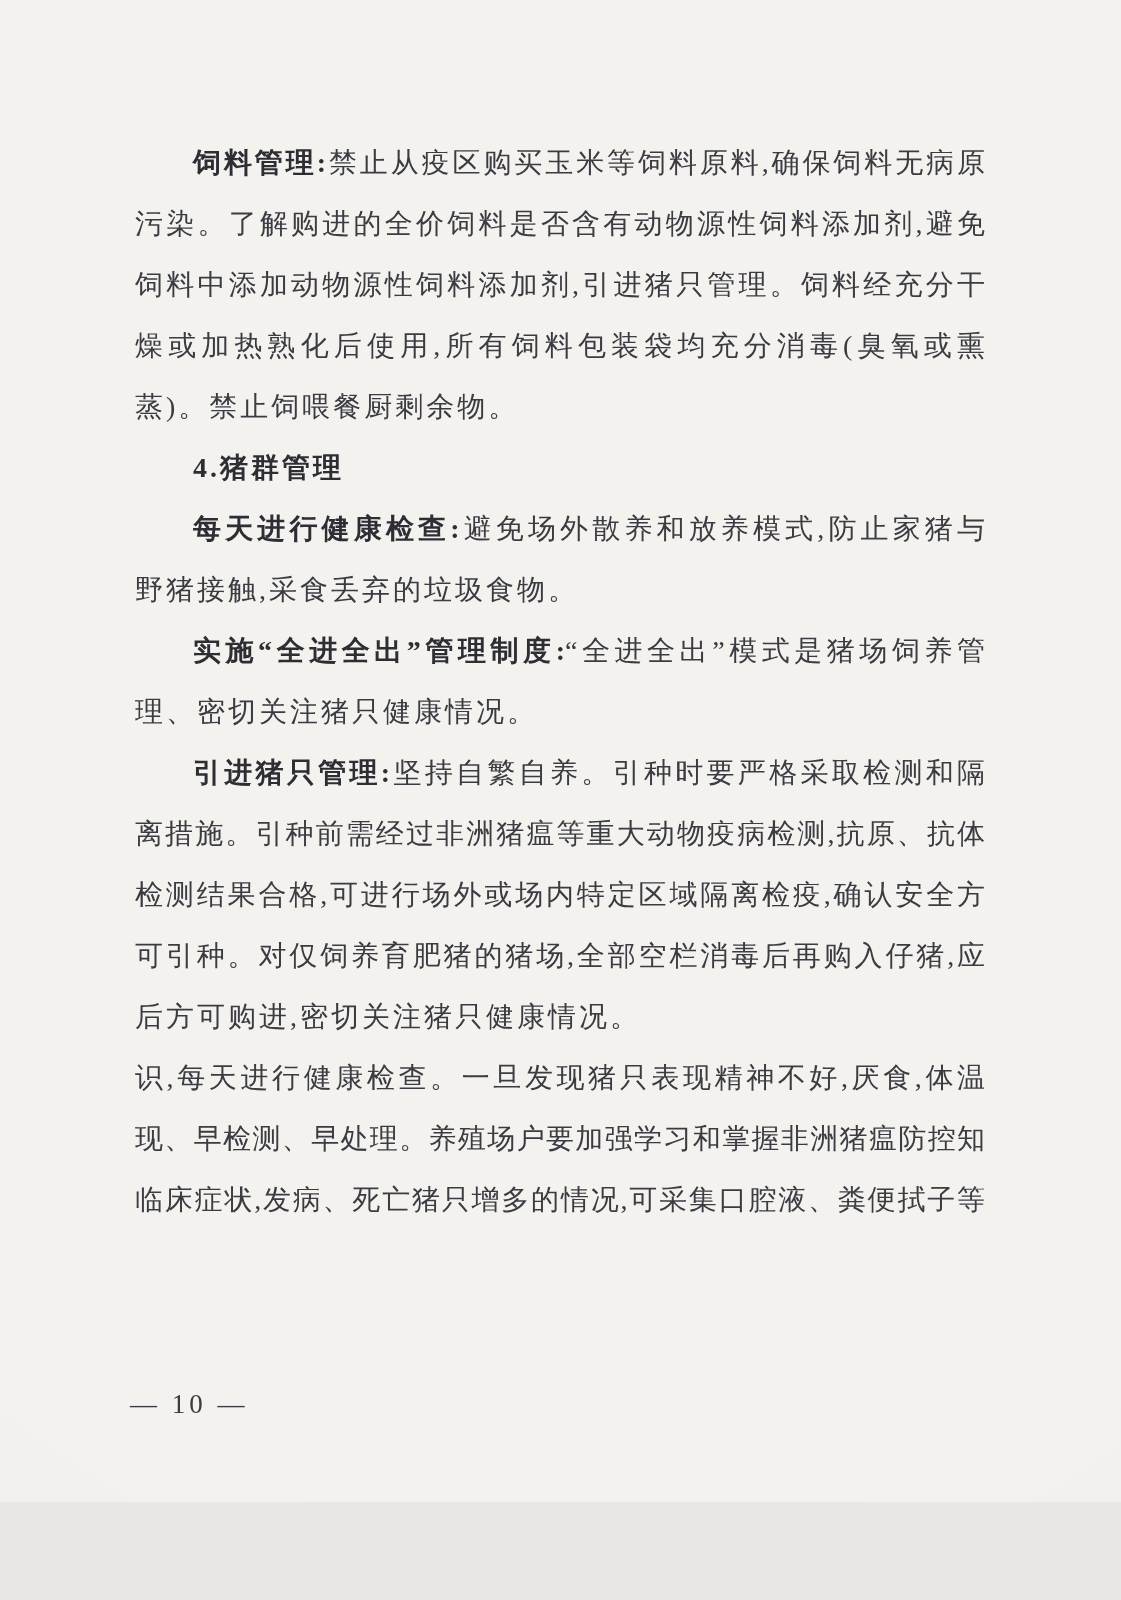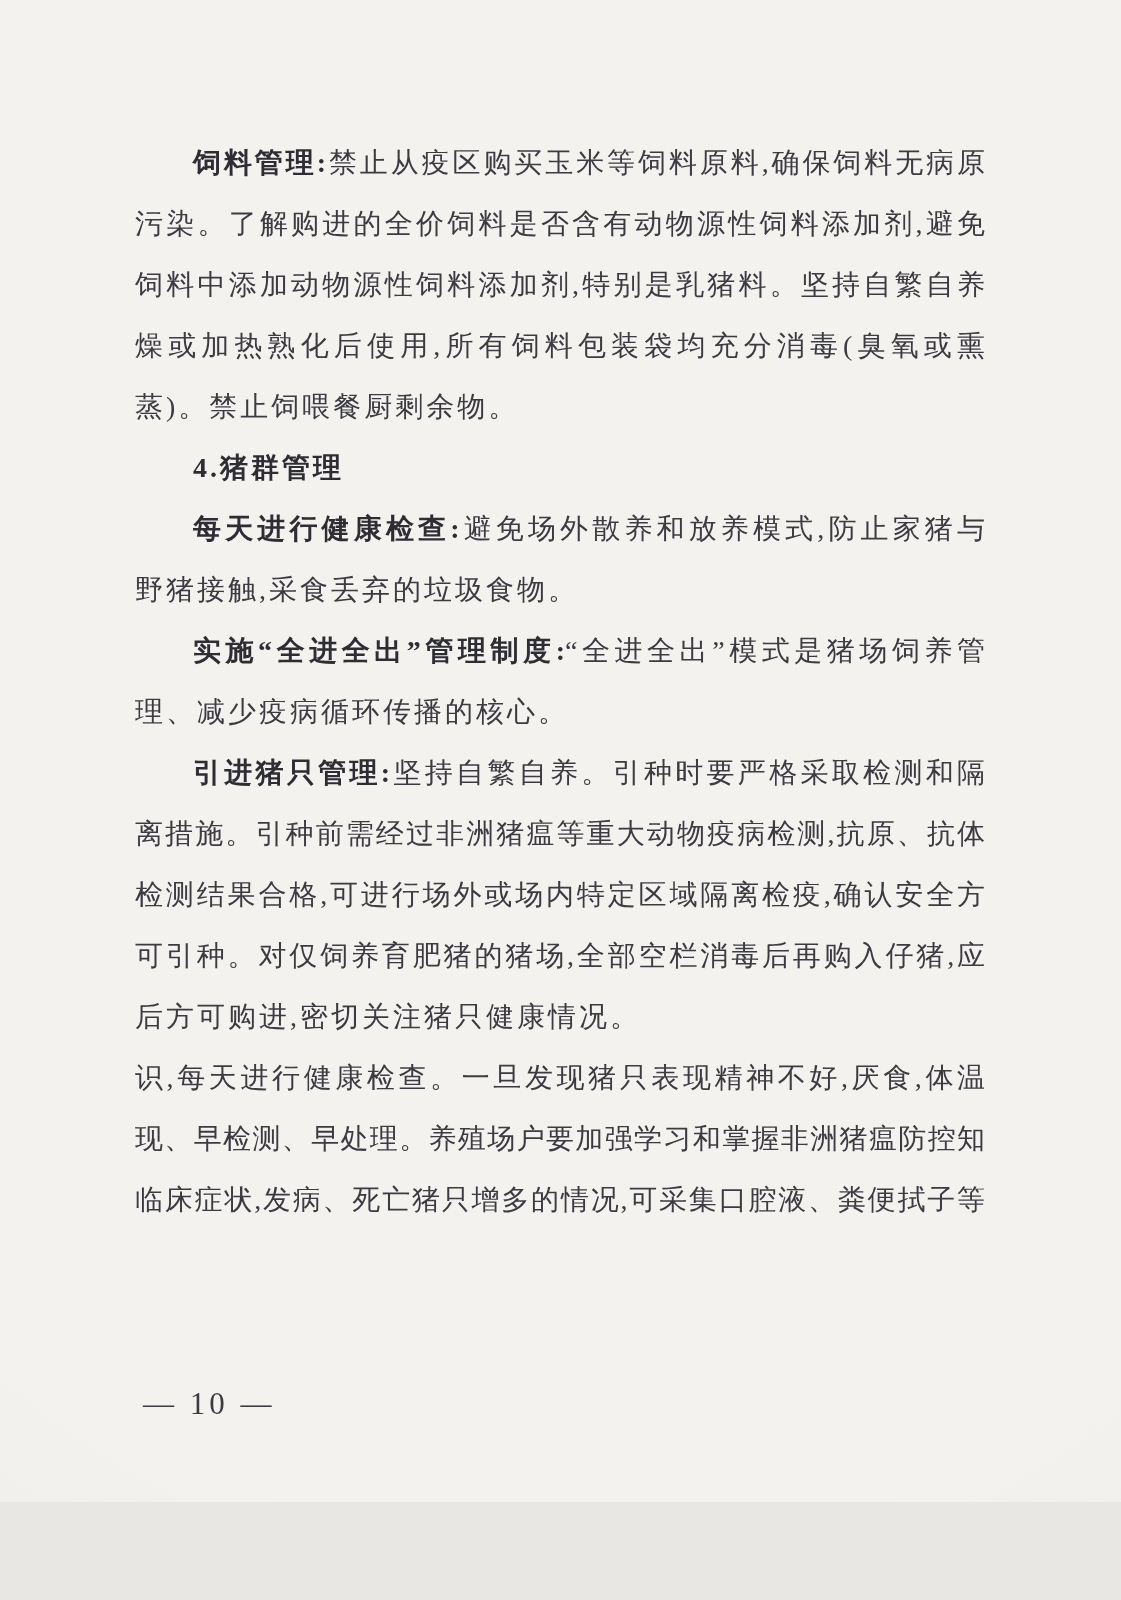--- a/index.html
+++ b/index.html
@@ -49,54 +49,54 @@
   }
   .lead{
     font-weight:700;
     color:var(--ink-bold);
   }
   .line.heading .lead{
     letter-spacing:3px;
   }
   .page-number{
     position:absolute;
-    left:143px;
+    left:130px;
     top:1383px;
     height:42px;
     line-height:42px;
-    font-size:31px;
+    font-size:27px;
     letter-spacing:4px;
     color:var(--ink);
   }
 </style>
 </head>
 <body>
 
 <div class="page">
   <div class="text-block">
 
     <div class="line fill indent"><span class="lead">饲料管理:</span><span>禁止从疫区购买玉米等饲料原料,确保饲料无病原</span></div>
 
     <div class="line fill"><span>污染。了解购进的全价饲料是否含有动物源性饲料添加剂,避免</span></div>
 
-    <div class="line fill"><span>饲料中添加动物源性饲料添加剂,特别是乳猪料。坚持自繁自养</span></div>
+    <div class="line fill"><span>饲料中添加动物源性饲料添加剂,引进猪只管理。饲料经充分干</span></div>
 
     <div class="line fill"><span>燥或加热熟化后使用,所有饲料包装袋均充分消毒(臭氧或熏</span></div>
 
     <div class="line nofill"><span>蒸)。禁止饲喂餐厨剩余物。</span></div>
 
     <div class="line nofill indent heading"><span class="lead">4.猪群管理</span></div>
 
     <div class="line fill indent"><span class="lead">每天进行健康检查:</span><span>避免场外散养和放养模式,防止家猪与</span></div>
 
     <div class="line nofill"><span>野猪接触,采食丢弃的垃圾食物。</span></div>
 
     <div class="line fill indent"><span class="lead">实施“全进全出”管理制度:</span><span>“全进全出”模式是猪场饲养管</span></div>
 
-    <div class="line nofill"><span>理、减少疫病循环传播的核心。</span></div>
+    <div class="line nofill"><span>理、密切关注猪只健康情况。</span></div>
 
     <div class="line fill indent"><span class="lead">引进猪只管理:</span><span>坚持自繁自养。引种时要严格采取检测和隔</span></div>
 
     <div class="line fill"><span>离措施。引种前需经过非洲猪瘟等重大动物疫病检测,抗原、抗体</span></div>
 
     <div class="line fill"><span>检测结果合格,可进行场外或场内特定区域隔离检疫,确认安全方</span></div>
 
     <div class="line fill"><span>可引种。对仅饲养育肥猪的猪场,全部空栏消毒后再购入仔猪,应</span></div>
 
 

